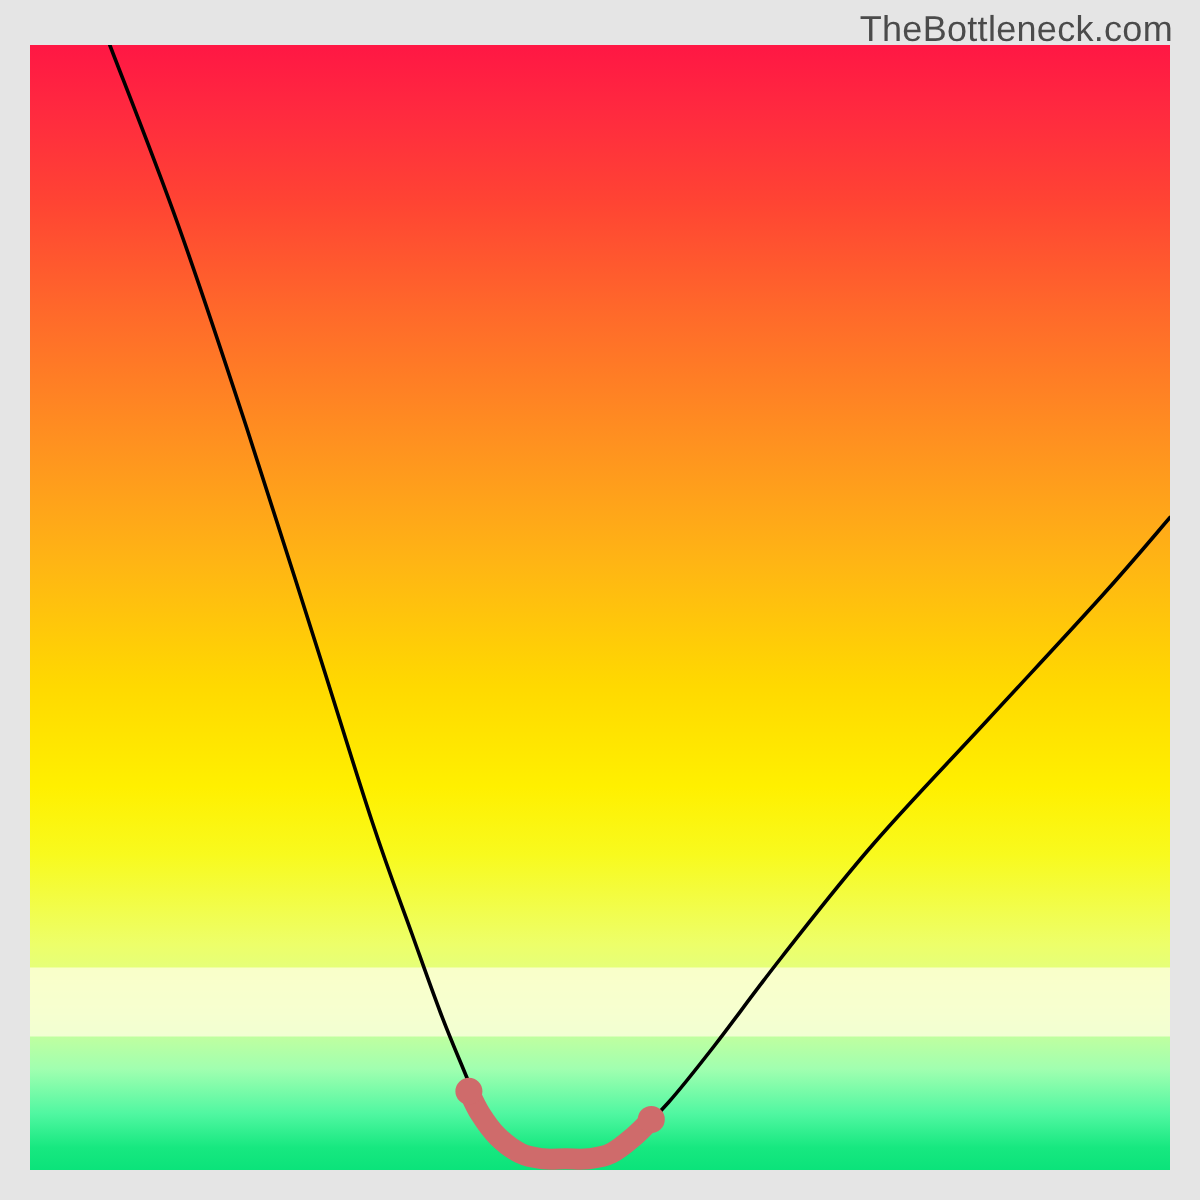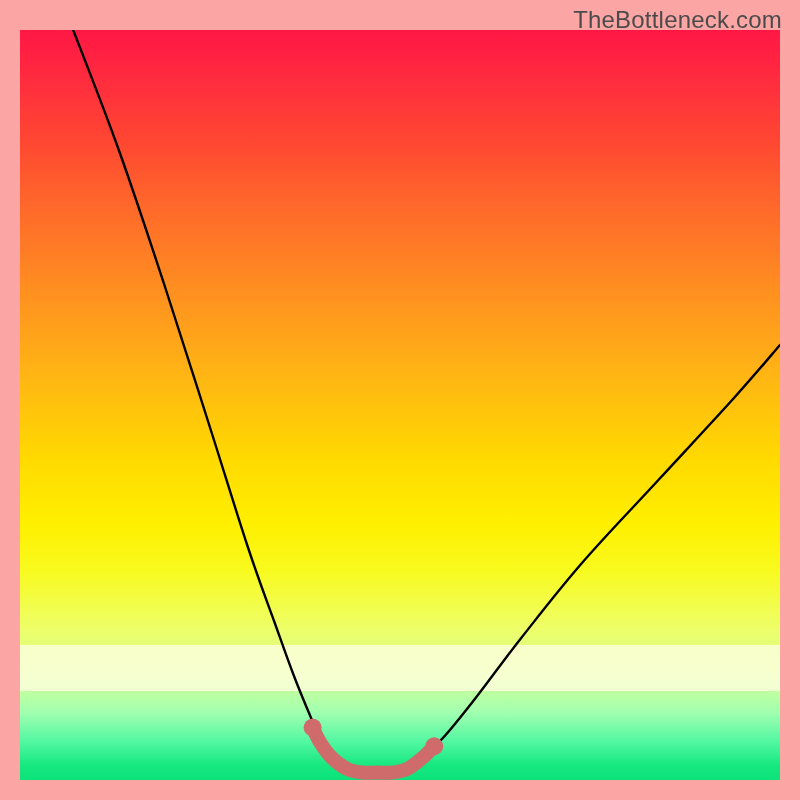--- a/index.html
+++ b/index.html
@@ -8,21 +8,21 @@
     width: 800px;
     height: 800px;
     background: #000;
     font-family: Arial, Helvetica, sans-serif;
     overflow: hidden;
   }
   .frame {
     position: relative;
     width: 800px;
     height: 800px;
-    background: #fca5a5;
+    background: #e5e5e5;
   }
   .watermark {
     position: absolute;
     top: 6px;
     right: 18px;
     color: #4b4b4b;
     font-size: 24px;
     font-weight: 400;
     letter-spacing: 0.2px;
     z-index: 20;

